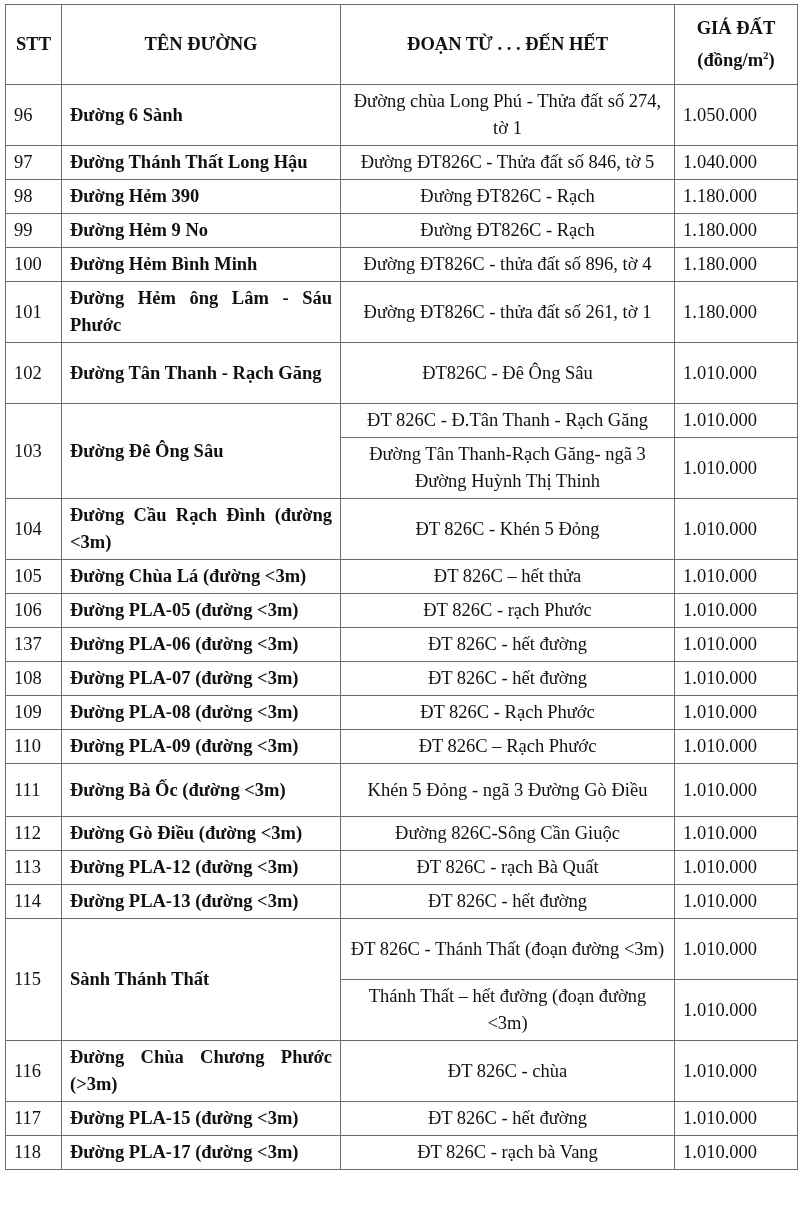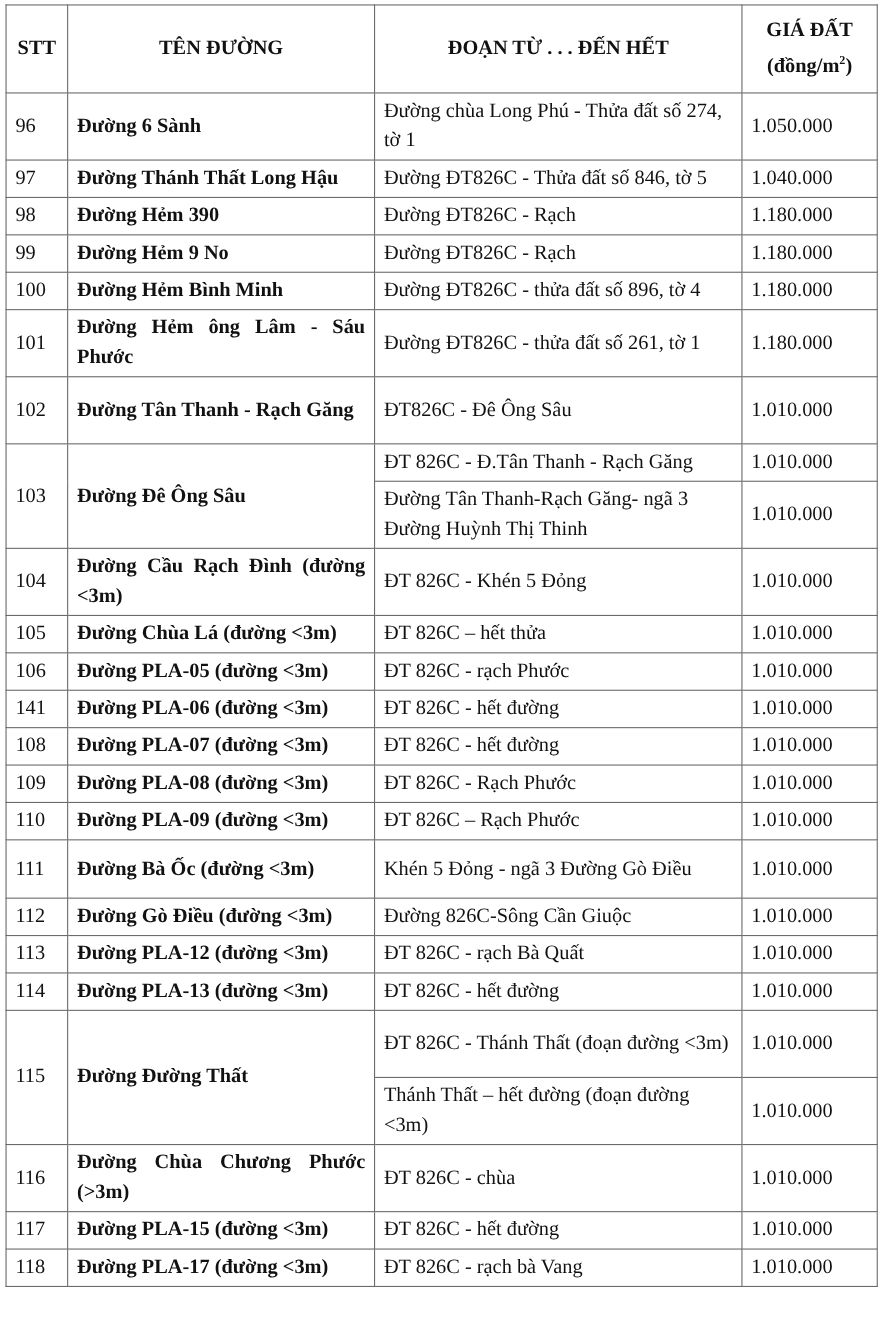--- a/index.html
+++ b/index.html
@@ -19,21 +19,21 @@
     line-height: 27px;
     vertical-align: middle;
   }
   table.land th { font-weight: bold; text-align: center; height: 79px; font-size: 18.5px; }
   col.c1 { width: 56px; }
   col.c2 { width: 279px; }
   col.c3 { width: 334px; }
   col.c4 { width: 123px; }
   td.stt { text-align: left; padding: 0 2px; }
   td.name { text-align: justify; text-align-last: left; font-weight: bold; }
-  td.seg { text-align: left; }
+  td.seg { text-align: center; }
   td.price { text-align: left; }
   tr.h1 td { height: 33px; }
   tr.h2 td { height: 60px; }
   tr.h15 td { height: 52px; }
   sup { font-size: 11px; }
 </style>
 </head>
 <body>
 
 <table class="land">
@@ -119,21 +119,21 @@
         <td class="seg">ĐT 826C – hết thửa</td>
         <td class="price">1.010.000</td>
       </tr>
       <tr class="h1">
         <td class="stt" rowspan="1">106</td>
         <td class="name" rowspan="1">Đường PLA-05 (đường &lt;3m)</td>
         <td class="seg">ĐT 826C - rạch Phước</td>
         <td class="price">1.010.000</td>
       </tr>
       <tr class="h1">
-        <td class="stt" rowspan="1">141</td>
+        <td class="stt" rowspan="1">137</td>
         <td class="name" rowspan="1">Đường PLA-06 (đường &lt;3m)</td>
         <td class="seg">ĐT 826C - hết đường</td>
         <td class="price">1.010.000</td>
       </tr>
       <tr class="h1">
         <td class="stt" rowspan="1">108</td>
         <td class="name" rowspan="1">Đường PLA-07 (đường &lt;3m)</td>
         <td class="seg">ĐT 826C - hết đường</td>
         <td class="price">1.010.000</td>
       </tr>
@@ -168,21 +168,21 @@
         <td class="price">1.010.000</td>
       </tr>
       <tr class="h1">
         <td class="stt" rowspan="1">114</td>
         <td class="name" rowspan="1">Đường PLA-13 (đường &lt;3m)</td>
         <td class="seg">ĐT 826C - hết đường</td>
         <td class="price">1.010.000</td>
       </tr>
       <tr class="h2">
         <td class="stt" rowspan="2">115</td>
-        <td class="name" rowspan="2">Đường Đường Thất</td>
+        <td class="name" rowspan="2">Sành Thánh Thất</td>
         <td class="seg">ĐT 826C - Thánh Thất (đoạn đường &lt;3m)</td>
         <td class="price">1.010.000</td>
       </tr>
       <tr class="h2">
         <td class="seg">Thánh Thất – hết đường (đoạn đường &lt;3m)</td>
         <td class="price">1.010.000</td>
       </tr>
       <tr class="h2">
         <td class="stt" rowspan="1">116</td>
         <td class="name" rowspan="1">Đường Chùa Chương Phước (&gt;3m)</td>

